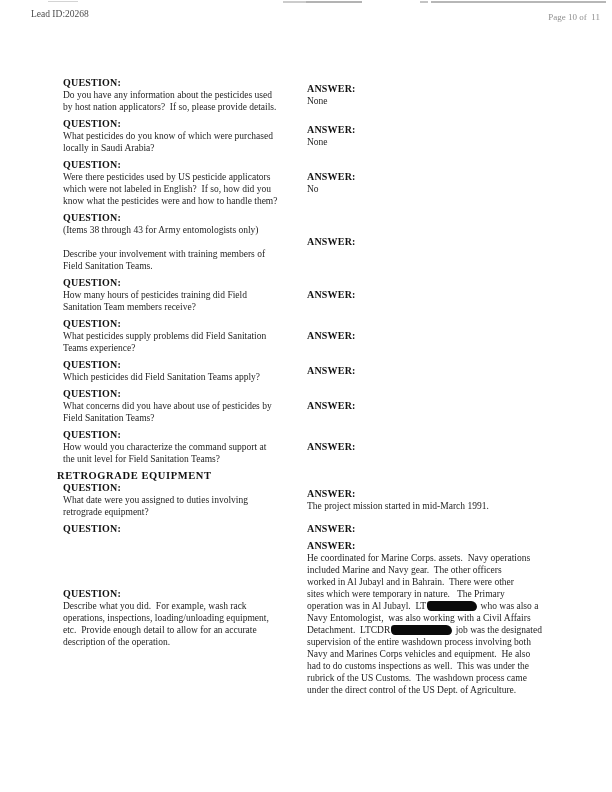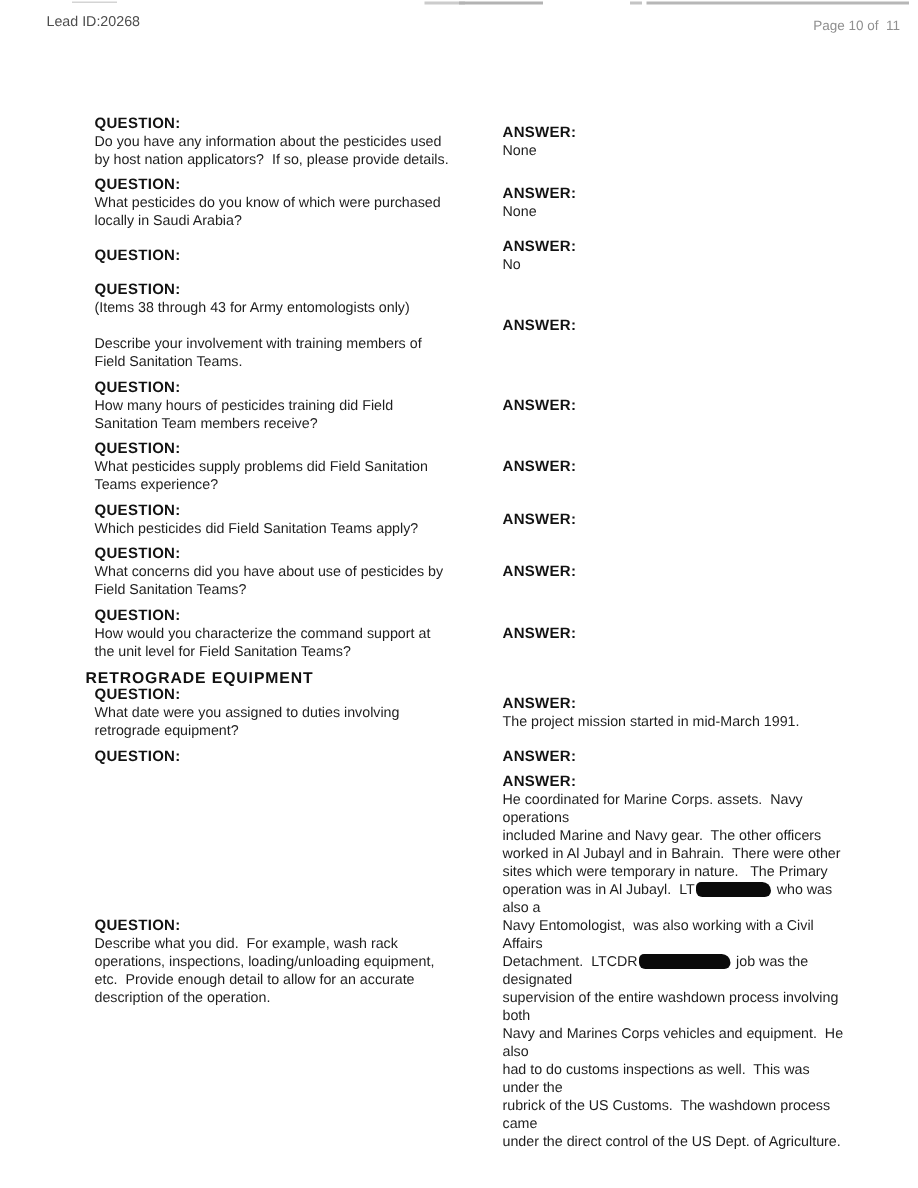--- a/index.html
+++ b/index.html
@@ -5,21 +5,21 @@
   html, body {
     margin: 0;
     padding: 0;
     background: #ffffff;
   }
   .page {
     position: relative;
     width: 612px;
     height: 792px;
     background: #ffffff;
-    font-family: Liberation Sans, sans-serif;
+    font-family: Liberation Serif, serif;
     color: #1e1e1e;
     overflow: hidden;
   }
   
   .artifact { position: absolute; background: #bfbfbf; }
   .artifact.a1 { left: 48px;  top: 1px; width: 30px;  height: 1px; background: #d4d4d4; }
   .artifact.a2 { left: 283px; top: 1px; width: 27px;  height: 2px; background: #cccccc; }
   .artifact.a3 { left: 306px; top: 1px; width: 56px;  height: 2px; background: #b3b3b3; }
   .artifact.a4 { left: 420px; top: 1px; width: 8px;   height: 2px; background: #c4c4c4; }
   .artifact.a5 { left: 431px; top: 1px; width: 175px; height: 2px; background: #b7b7b7; }
@@ -46,21 +46,21 @@
     left: 63px;
     top: 77px;
     width: 501px;
   }
   .qa-row {
     display: flex;
     align-items: center;
     margin-bottom: 5px;
   }
   .q-col { width: 244px; flex: 0 0 244px; }
-  .a-col { flex: 1 1 auto; min-width: 0; margin-left: 28px; }
+  .a-col { flex: 1 1 auto; min-width: 0; }
 
   .qa-label {
     font-weight: 700;
     font-size: 10px;
     line-height: 12px;
     color: #121212;
     letter-spacing: 0.2px;
   }
   .qa-text {
     font-size: 9.5px;
@@ -120,20 +120,23 @@
 locally in Saudi Arabia?</div>
         </div>
         <div class="a-col">
           <div class="qa-label">ANSWER:</div>
           <div class="qa-text">None</div>
         </div>
       </div>
       <div class="qa-row">
         <div class="q-col">
           <div class="qa-label">QUESTION:</div>
+          <div class="qa-text">Were there pesticides used by US pesticide applicators
+which were not labeled in English?  If so, how did you
+know what the pesticides were and how to handle them?</div>
         </div>
         <div class="a-col">
           <div class="qa-label">ANSWER:</div>
           <div class="qa-text">No</div>
         </div>
       </div>
       <div class="qa-row">
         <div class="q-col">
           <div class="qa-label">QUESTION:</div>
           <div class="qa-text">(Items 38 through 43 for Army entomologists only)

